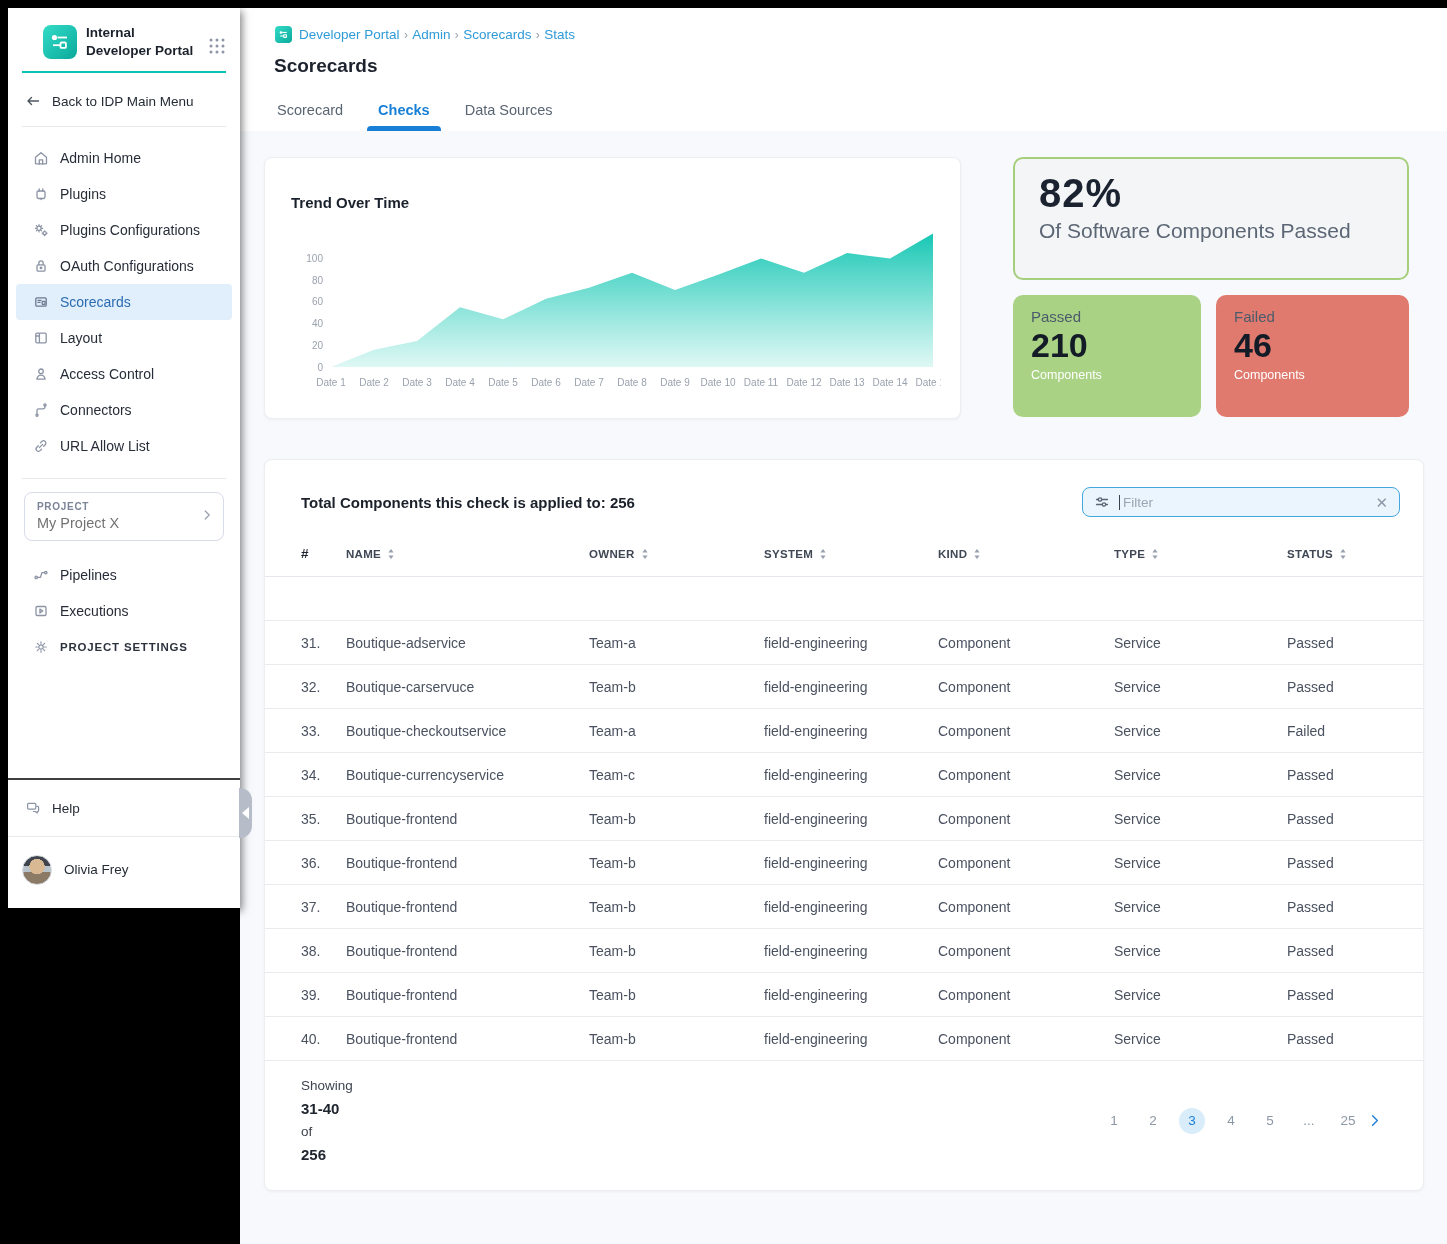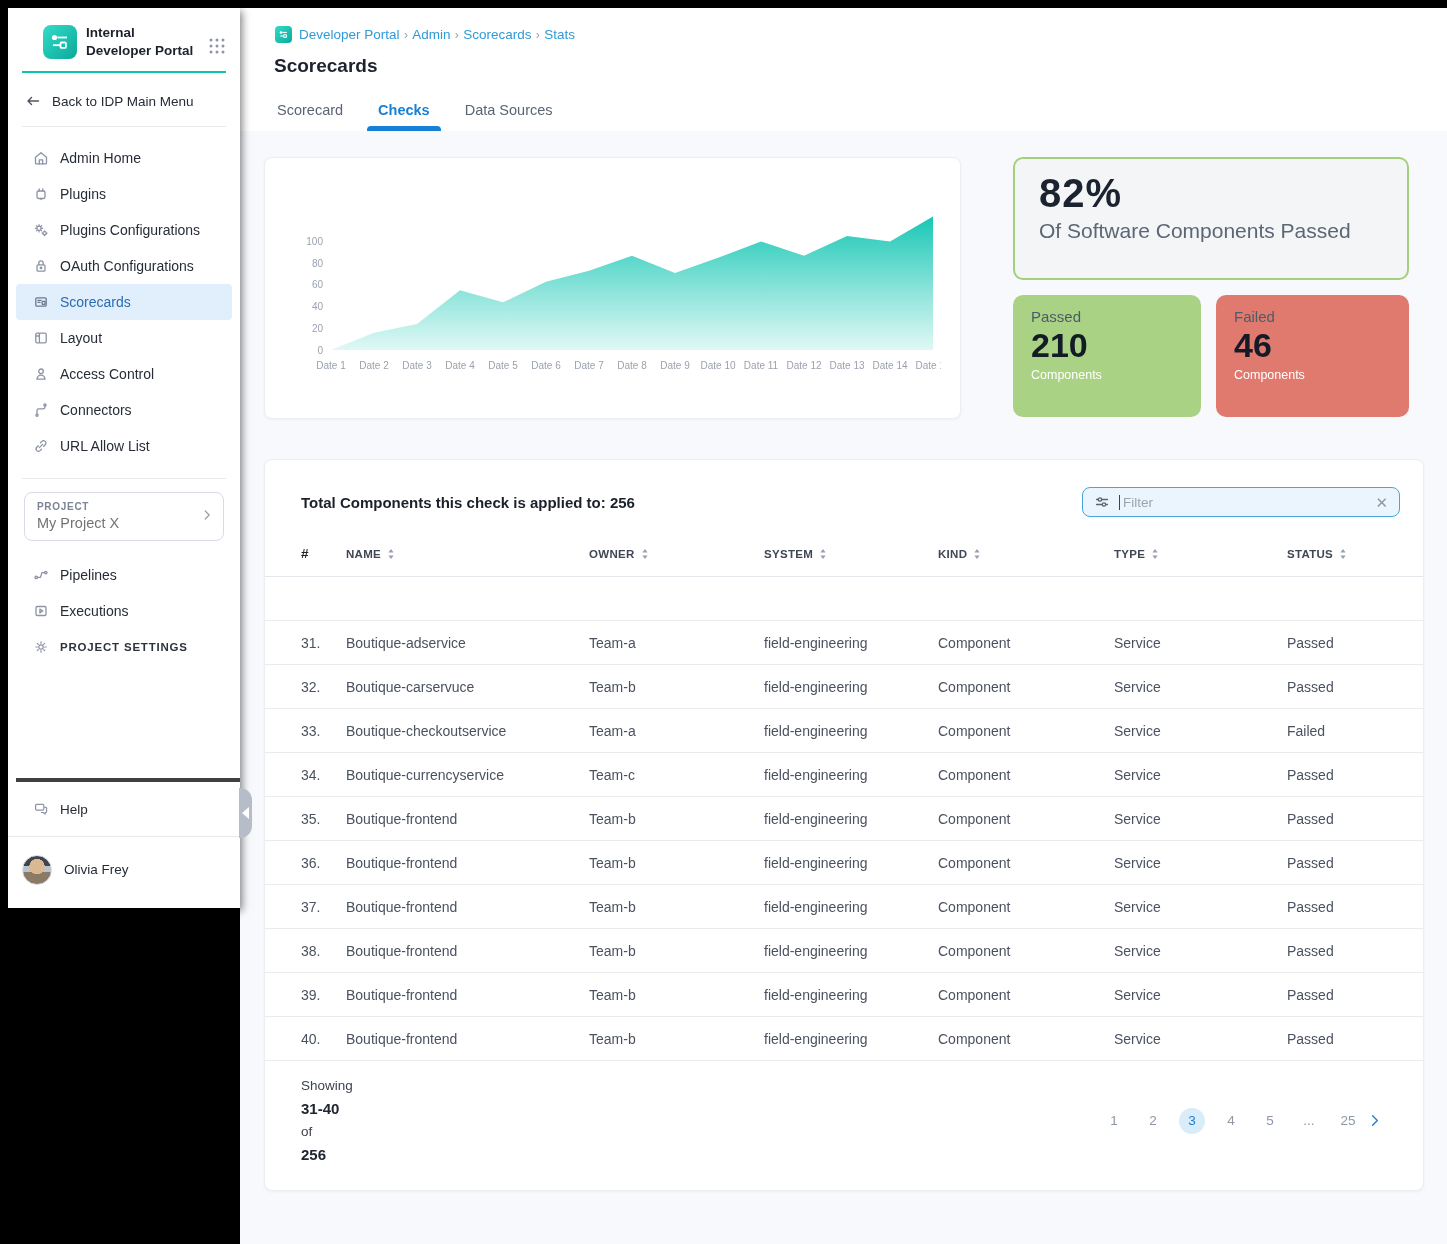--- a/index.html
+++ b/index.html
@@ -44,21 +44,21 @@
     padding:8px 26px 9px 12px; position:relative; cursor:pointer; background:#fff;
   }
   .project-label { font-size:10px; font-weight:bold; letter-spacing:.7px; color:#7c8498; }
   .project-name { font-size:14.5px; color:#737373; margin-top:3px; }
   .project-chevron { position:absolute; right:9px; top:50%; transform:translateY(-50%); }
 
   .proj-menu { padding:16px 0 0 0; }
   .menu-item.small-caps .lbl { font-size:11.5px; font-weight:bold; letter-spacing:.8px; color:#2c323d; }
 
   .side-bottom { margin-top:auto; }
-  .help-row { display:flex; align-items:center; gap:11px; height:58px; padding:0 17px; font-size:13.5px; color:#262c36; border-top:4px solid #404040; cursor:pointer;margin-left:8px; }
+  .help-row { display:flex; align-items:center; gap:11px; height:58px; padding:0 17px; font-size:13.5px; color:#262c36; border-top:2px solid #404040; cursor:pointer; }
   .user-row { display:flex; align-items:center; gap:12px; height:72px; padding:0 14px 6px 14px; border-top:1px solid #e8eaee; font-size:13.5px; color:#262c36; cursor:pointer; }
   .avatar {
     width:30px; height:30px; border-radius:50%; flex:none; border:1px solid #d8dce2;
     background:
       radial-gradient(circle at 50% 38%, #d9b894 0 34%, transparent 35%),
       linear-gradient(180deg,#3f444d 0 34%, #b9c3cc 34% 58%, #8a7a66 58% 100%);
   }
   .collapse-handle {
     position:absolute; right:-12px; top:780px; width:13px; height:50px;
     background:#b7bcc9; border-radius:0 12px 12px 0; z-index:6;
@@ -337,20 +337,21 @@
       <div class="tab">Scorecard</div>
       <div class="tab active">Checks</div>
       <div class="tab">Data Sources</div>
     </div>
   </div>
 
   <div class="content">
 
     <div class="cards-row">
       <div class="chart-card">
+        <div class="chart-title">Trend Over Time</div>
         <svg id="trend-svg" class="chart-svg" width="650" height="170" viewBox="0 0 650 170">
           <defs>
             <linearGradient id="tealgrad" x1="0" y1="0" x2="0" y2="1">
               <stop id="gstop1" offset="0" stop-opacity="0.95" stop-color="#0cc4b1"></stop>
               <stop id="gstop2" offset="1" stop-opacity="0.85" stop-color="#d9f7f3"></stop>
             </linearGradient>
           </defs>
           <polygon id="trend-area" fill="url(#tealgrad)" points="40,144 40,144 83,126.64615384615385 126,117.96923076923076 169,84.34615384615385 212,96.27692307692308 255,75.66923076923078 298,64.82307692307693 341,49.63846153846154 384,66.9923076923077 427,51.80769230769232 470,35.53846153846155 513,49.63846153846154 556,30.115384615384627 599,35.53846153846155 642,10.592307692307713 642,144"></polygon>
         <text x="32" y="147.5" class="ytick">0</text>
             <text x="32" y="125.8076923076923" class="ytick">20</text>

